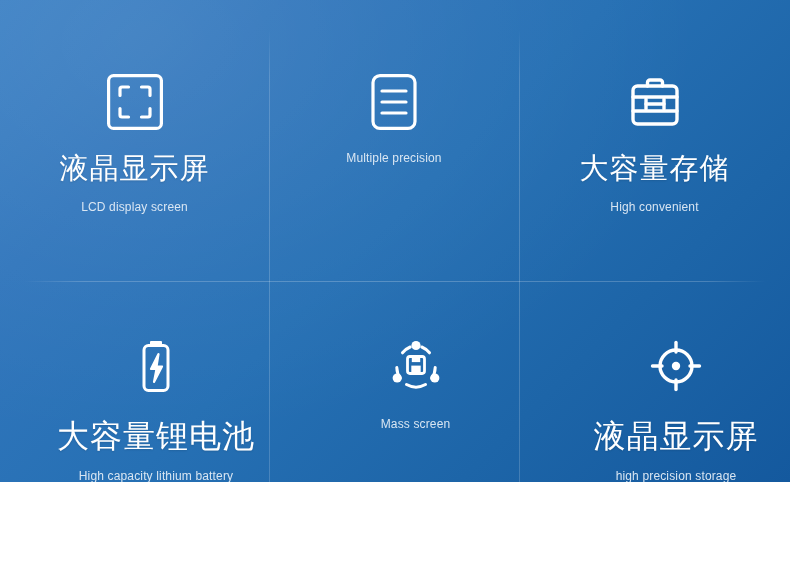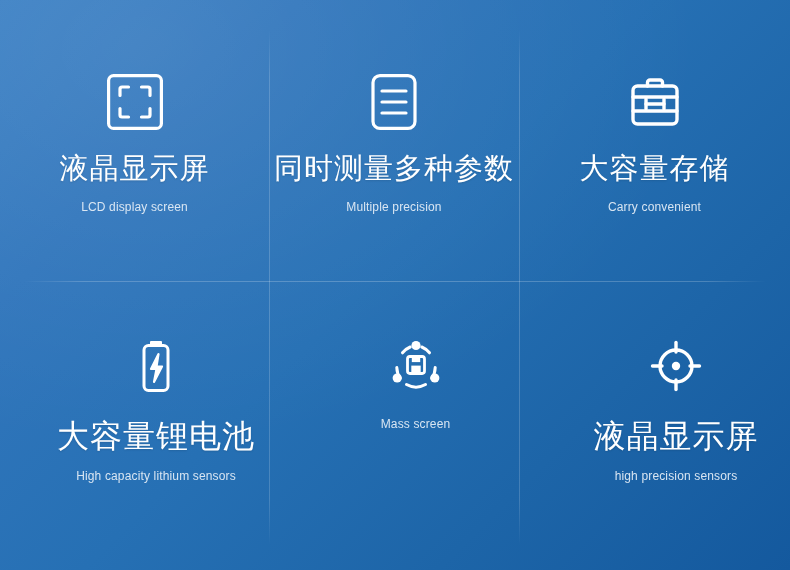--- a/index.html
+++ b/index.html
@@ -10,21 +10,21 @@
   body {
     width: 790px;
     height: 570px;
     overflow: hidden;
     font-family: "Liberation Sans", "DejaVu Sans", sans-serif;
   }
 
   #feature-panel {
     position: relative;
     width: 790px;
-    height: 570px;
+    height: 482px;
     background: linear-gradient(135deg, #3b80c4 0%, #3176bc 22%, #2670b4 48%, #1d65a8 74%, #14599e 100%);
     overflow: hidden;
   }
 
   
   #feature-panel::before {
     content: "";
     position: absolute;
     inset: 0;
     background: radial-gradient(ellipse 780px 560px at 18% 8%, rgba(255,255,255,0.085) 0%, rgba(255,255,255,0.03) 42%, rgba(255,255,255,0) 72%);
@@ -147,50 +147,49 @@
 
     <div class="feature-cell row-top">
       <span class="feature-icon">
         <svg width="58" height="58" viewBox="0 0 58 58" fill="none" stroke="#ffffff" stroke-width="3.2" stroke-linecap="round" stroke-linejoin="round">
           <rect x="8" y="2.6" width="42" height="52.8" rx="7" ry="7"></rect>
           <line x1="17" y1="18" x2="41" y2="18"></line>
           <line x1="17" y1="29" x2="41" y2="29"></line>
           <line x1="17" y1="40" x2="41" y2="40"></line>
         </svg>
       </span>
-      <div class="feature-title">同时测量多种参数</div>
       <div class="feature-subtitle">Multiple precision</div>
     </div>
 
     <div class="feature-cell row-top">
       <span class="feature-icon">
         <svg width="58" height="58" viewBox="0 0 58 58" fill="none" stroke="#ffffff" stroke-width="3.4" stroke-linecap="round" stroke-linejoin="round">
           <path d="M21.5 13 V9.5 a2.5 2.5 0 0 1 2.5-2.5 h10 a2.5 2.5 0 0 1 2.5 2.5 V13"></path>
           <rect x="7" y="13" width="44" height="38" rx="4.5" ry="4.5"></rect>
           <line x1="7" y1="24" x2="51" y2="24"></line>
           <line x1="7" y1="38" x2="51" y2="38"></line>
           <line x1="20" y1="26" x2="20" y2="36"></line>
           <line x1="38" y1="26" x2="38" y2="36"></line>
           <line x1="20" y1="31" x2="38" y2="31"></line>
         </svg>
       </span>
       <div class="feature-title">大容量存储</div>
-      <div class="feature-subtitle">Carry convenient</div>
+      <div class="feature-subtitle">High convenient</div>
     </div>
 
     <div class="feature-cell row-bottom">
       <span class="feature-icon">
         <svg width="58" height="58" viewBox="0 0 58 58" fill="none" stroke="#ffffff" stroke-width="3" stroke-linecap="round" stroke-linejoin="round">
           <path d="M24 5 h10 v3.5 h-10 z" fill="#ffffff" stroke-width="2"></path>
           <rect x="17" y="8.5" width="24" height="45" rx="4.5" ry="4.5"></rect>
           <path d="M31.5 17 L24 32 h5.5 L27 45 L35 29.5 h-5.5 z" fill="#ffffff" stroke-width="2.2"></path>
         </svg>
       </span>
       <div class="feature-title">大容量锂电池</div>
-      <div class="feature-subtitle">High capacity lithium sensors</div>
+      <div class="feature-subtitle">High capacity lithium battery</div>
     </div>
 
     <div class="feature-cell row-bottom">
       <span class="feature-icon">
         <svg width="58" height="58" viewBox="0 0 58 58" fill="none" stroke="#ffffff" stroke-width="3" stroke-linecap="round" stroke-linejoin="round">
 
           <path d="M15.5 15.8 A19.5 19.5 0 0 1 23.2 10.0"></path>
           <path d="M42.5 15.8 A19.5 19.5 0 0 0 34.8 10.0"></path>
           <path d="M9.8 30.5 A19.5 19.5 0 0 0 13.2 41.2"></path>
           <path d="M48.2 30.5 A19.5 19.5 0 0 1 44.8 41.2"></path>
@@ -213,17 +212,17 @@
         <svg width="58" height="58" viewBox="0 0 58 58" fill="none" stroke="#ffffff" stroke-width="3.4" stroke-linecap="round" stroke-linejoin="round">
           <circle cx="29" cy="29" r="16"></circle>
           <circle cx="29" cy="29" r="4.2" fill="#ffffff" stroke="none"></circle>
           <line x1="29" y1="5.5" x2="29" y2="15"></line>
           <line x1="29" y1="43" x2="29" y2="52.5"></line>
           <line x1="5.5" y1="29" x2="15" y2="29"></line>
           <line x1="43" y1="29" x2="52.5" y2="29"></line>
         </svg>
       </span>
       <div class="feature-title">液晶显示屏</div>
-      <div class="feature-subtitle">high precision sensors</div>
+      <div class="feature-subtitle">high precision storage</div>
     </div>
 
   </div>
 </div>
 
 </body></html>

